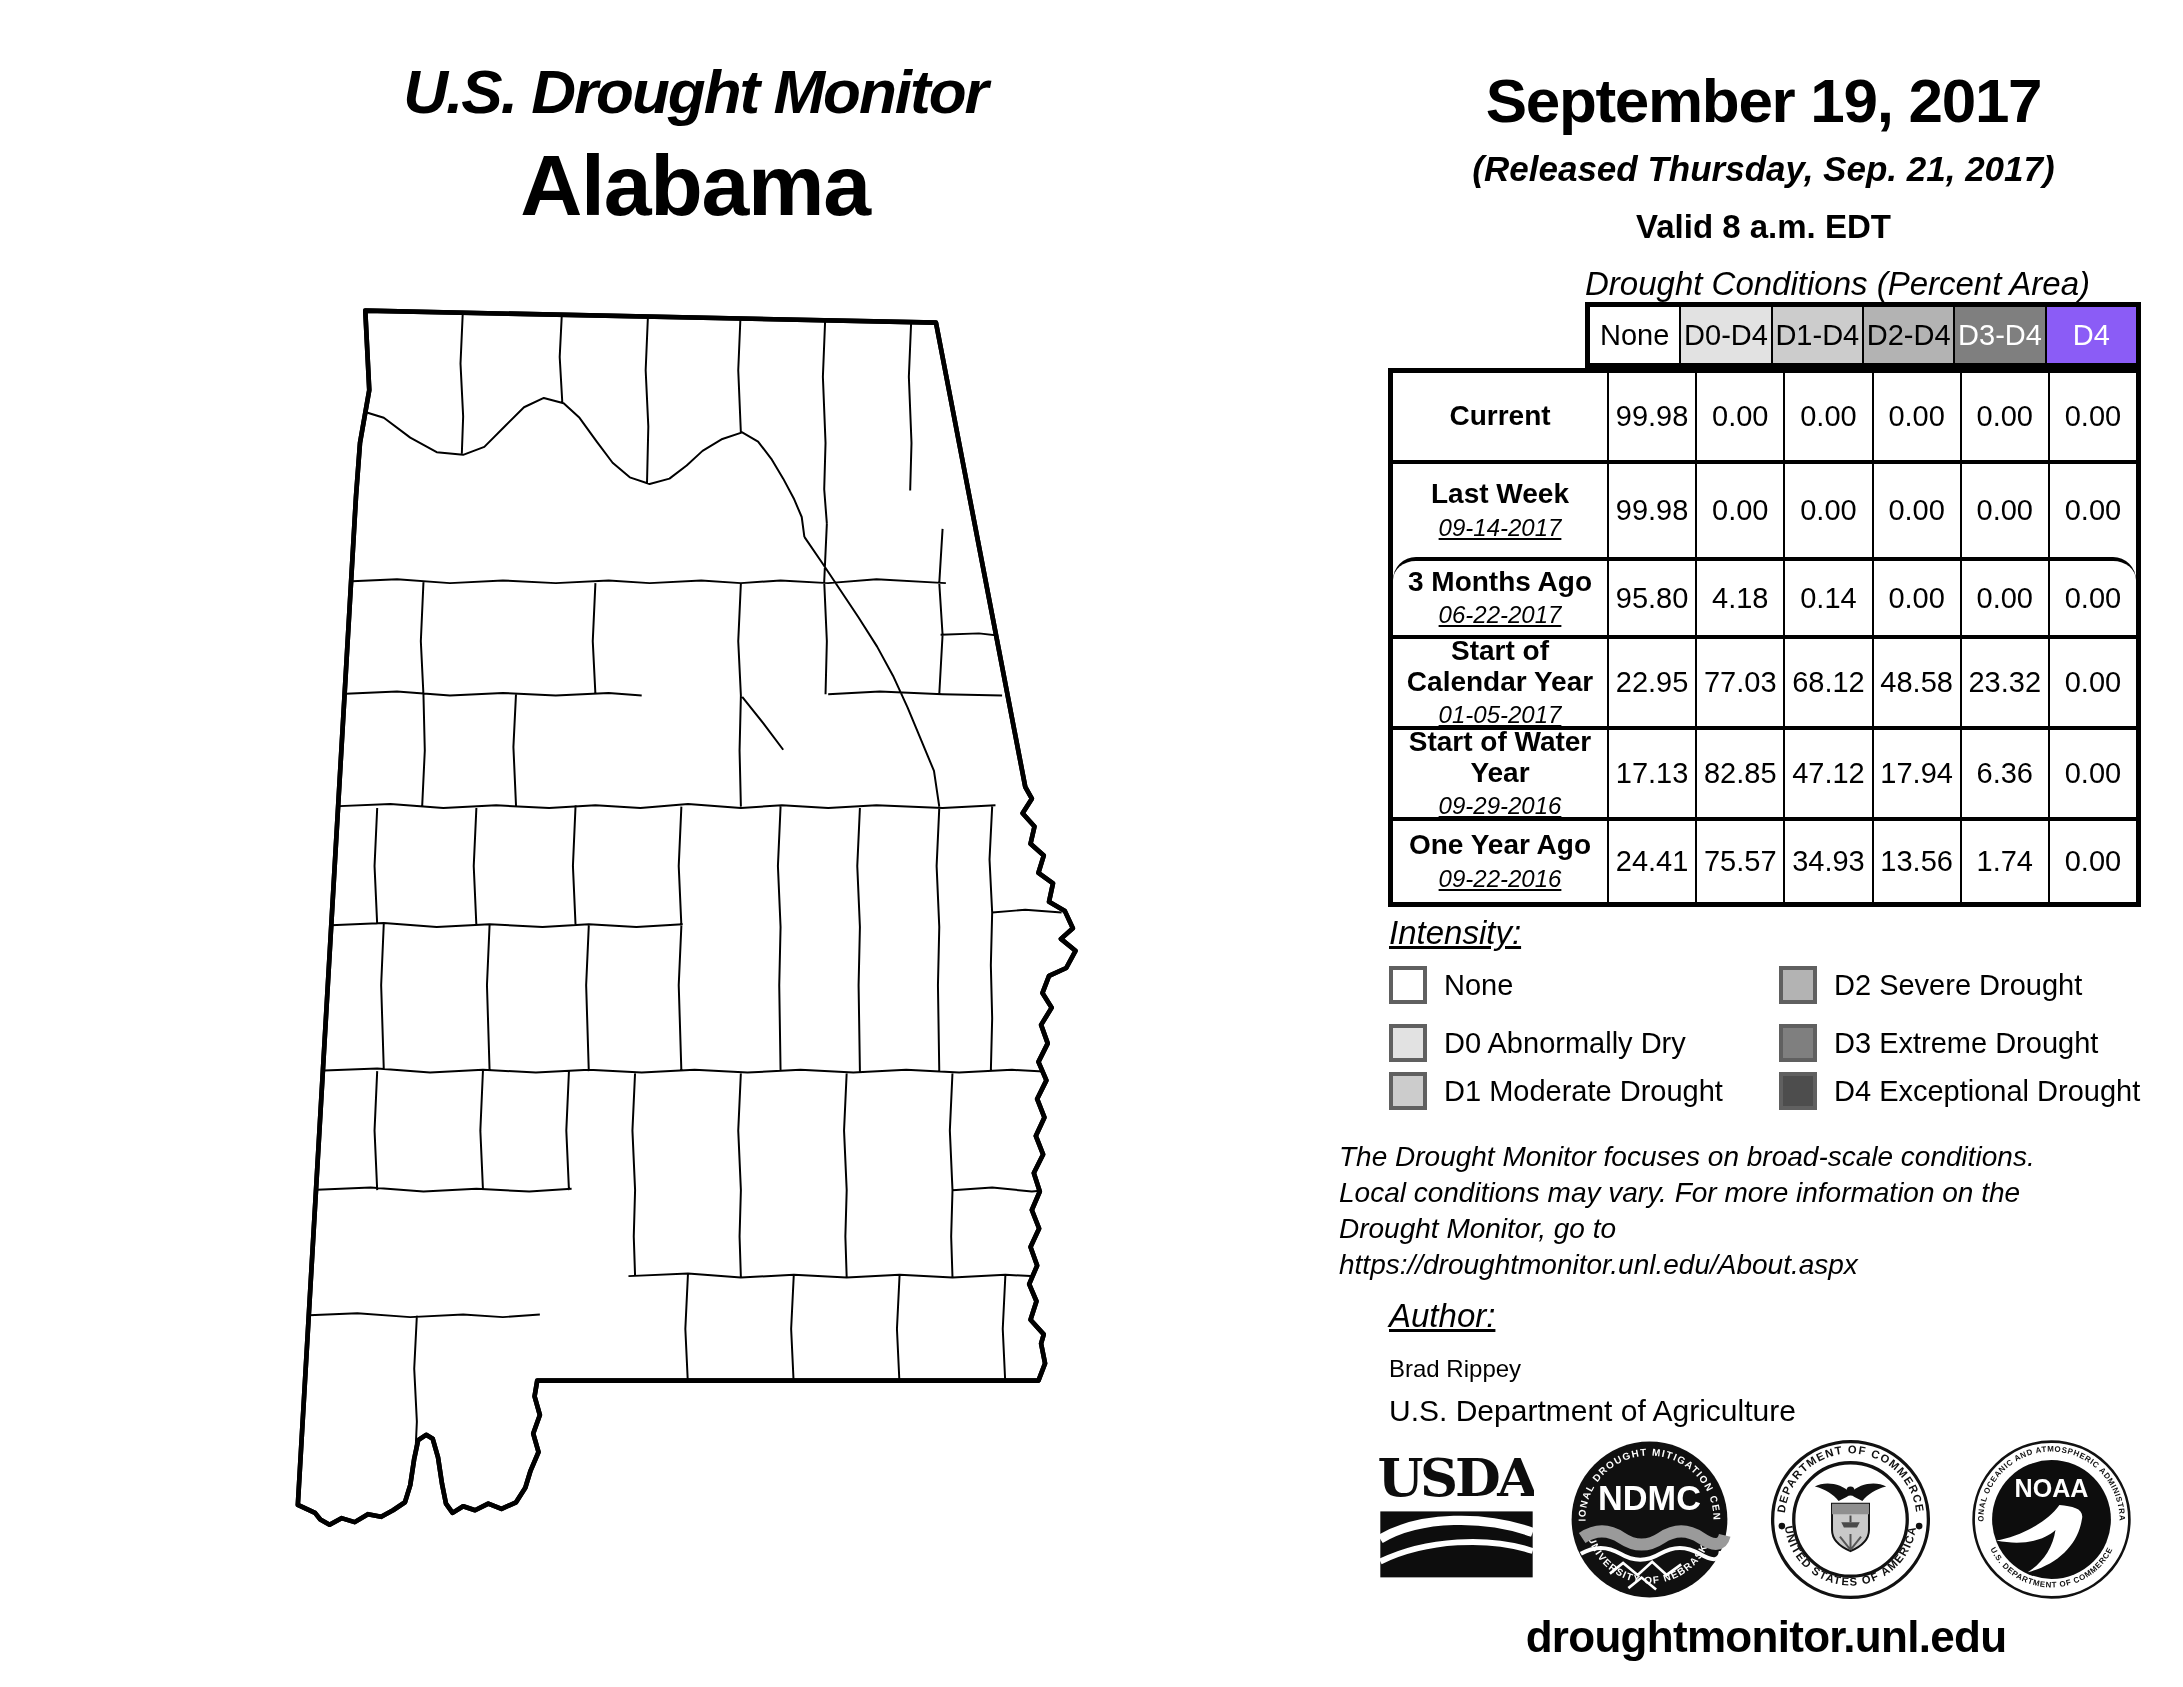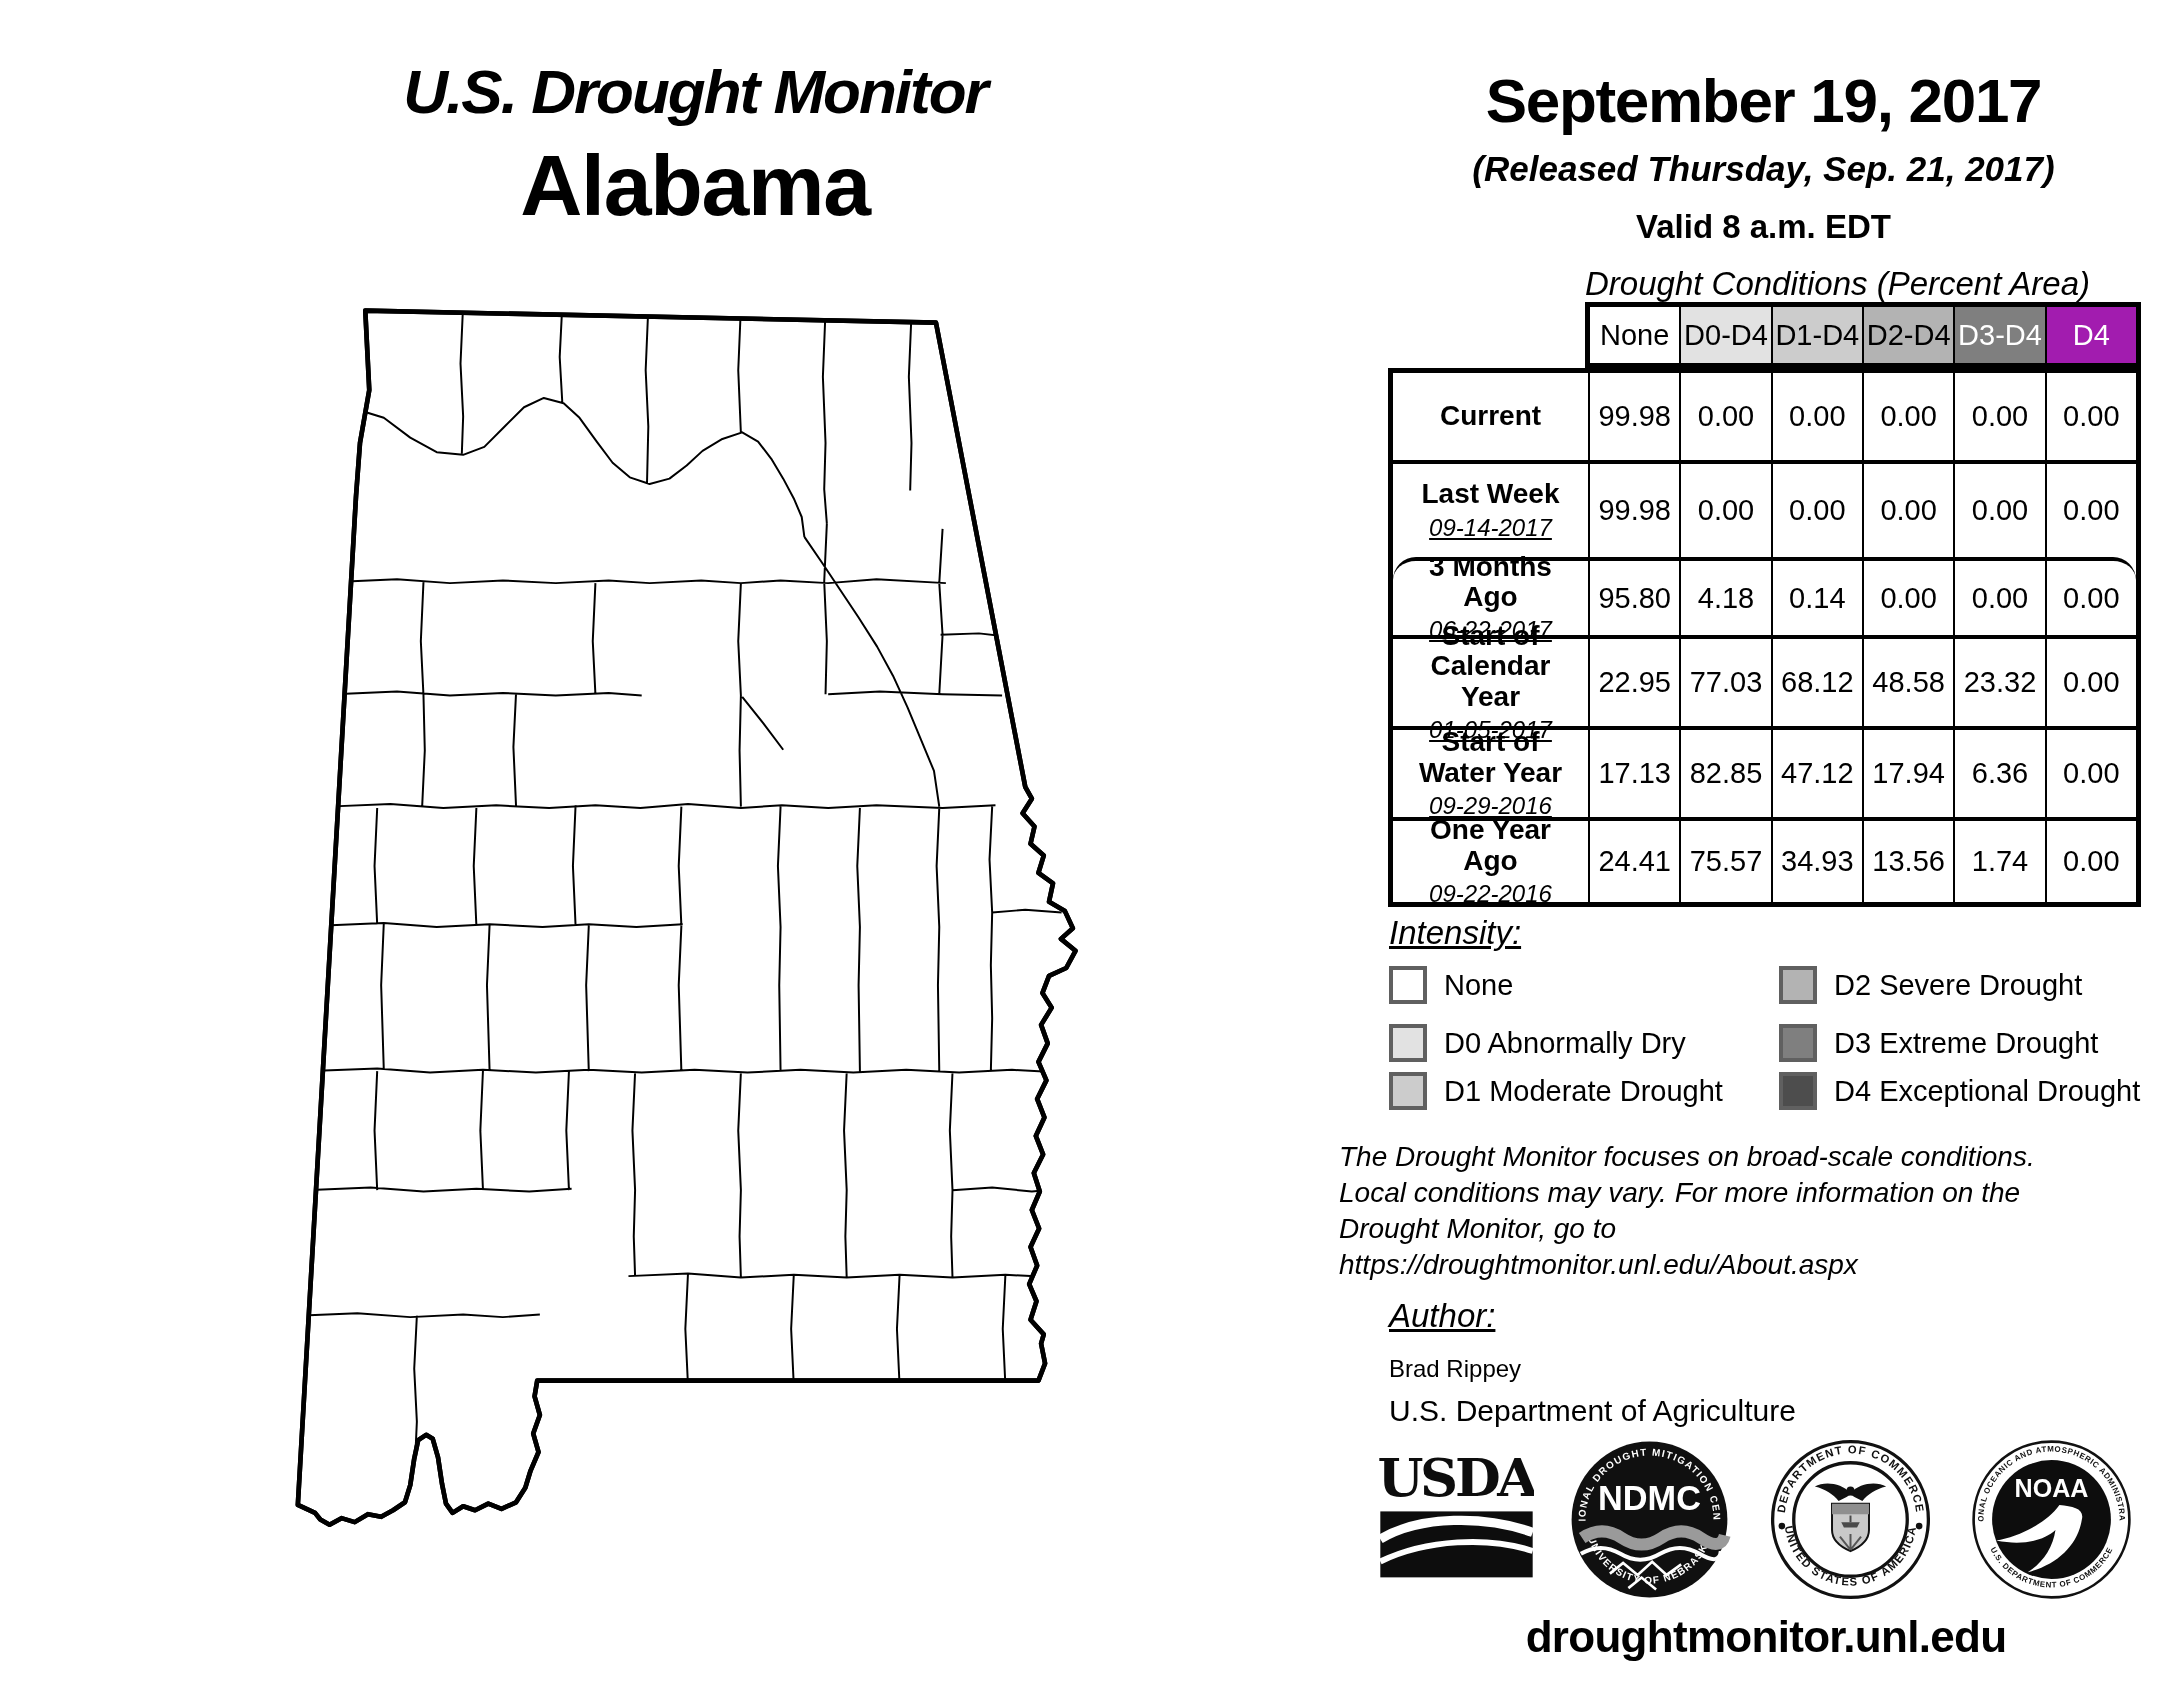--- a/index.html
+++ b/index.html
@@ -23,25 +23,25 @@
   .dm-table{left:1388px;top:302px;width:754px;height:615px;}
   .dm-head{position:absolute;left:197px;top:0;width:556px;height:66px;display:flex;
            border:5.3px solid #000;box-sizing:border-box;background:#fff;}
   .hc{flex:1;display:flex;align-items:center;justify-content:center;font-size:29px;border-left:2.6px solid #000;}
   .hc:first-child{border-left:none;}
   .c0{background:#ffffff;}
   .c1{background:#e2e2e2;}
   .c2{background:#cccccc;}
   .c3{background:#b3b3b3;}
   .c4{background:#7f7f7f;color:#fff;}
-  .c5{background:#a21caf;color:#fff;}
+  .c5{background:#8b5cf6;color:#fff;}
   .dm-body{position:absolute;left:0;top:66px;width:753px;border:5.3px solid #000;box-sizing:border-box;background:#fff;}
   .dm-row{display:flex;border-top:4px solid #000;}
   .dm-row:first-child{border-top:none;}
-  .dm-label{width:197px;box-sizing:border-box;border-right:2.6px solid #000;display:flex;flex-direction:column;
+  .dm-label{width:216px;box-sizing:border-box;border-right:2.6px solid #000;display:flex;flex-direction:column;
             align-items:center;justify-content:center;text-align:center;padding:2.6px 6.6px;}
   .rlabel{font-size:28px;font-weight:bold;line-height:1.08;}
   .rdate{font-size:24px;font-style:italic;margin-top:4px;text-decoration:underline;}
   .dm-cell{flex:1;display:flex;align-items:center;justify-content:center;font-size:29px;border-left:2.6px solid #000;}
   .dm-cell:nth-child(2){border-left:none;}
   .r0{height:87px;}.r1{height:93px;}.r2{height:74px;border-radius:23px;}.r3{height:87px;}.r4{height:87px;}.r5{height:81px;}
 
   
   .legend{left:1389px;top:914px;width:794px;height:218px;}
   .lg-head{font-size:33px;font-style:italic;text-decoration:underline;}

